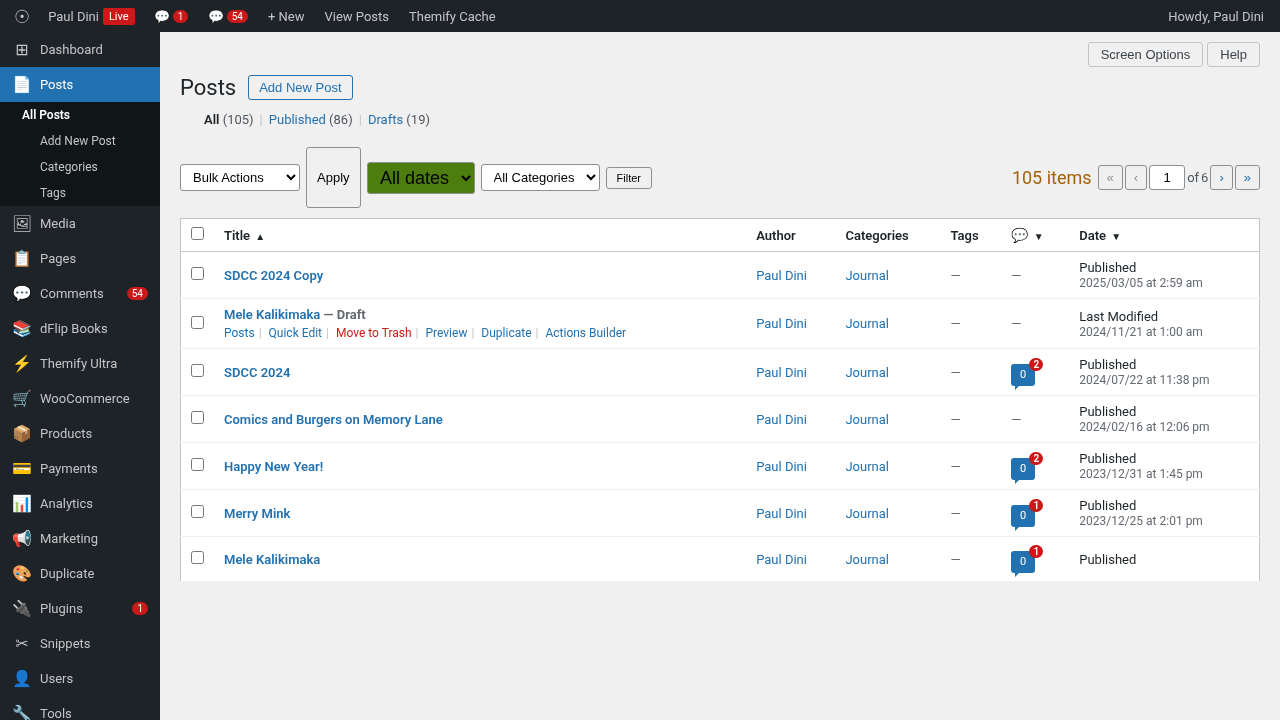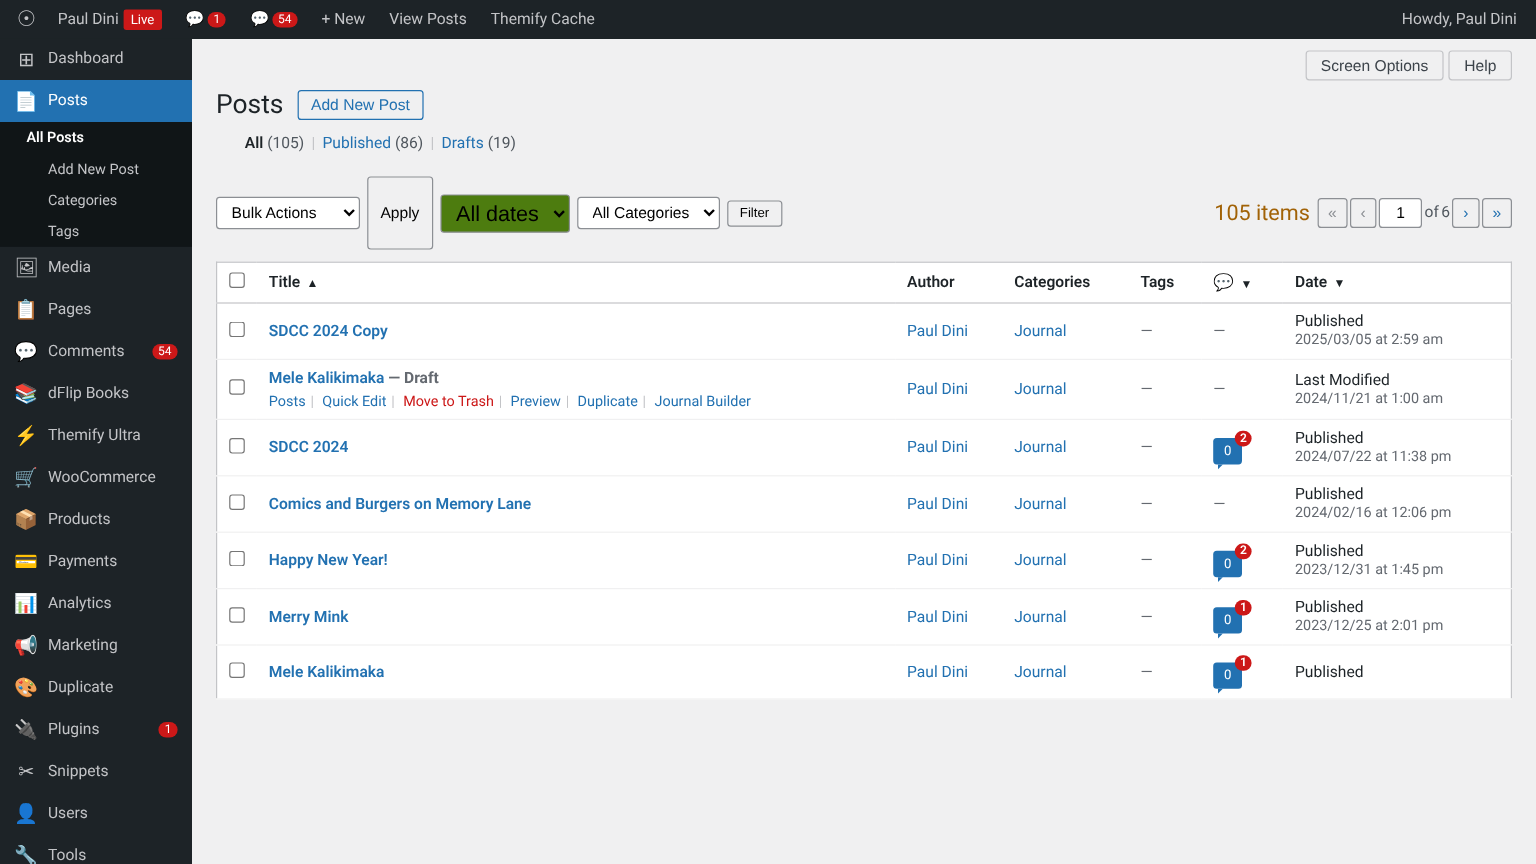--- a/index.html
+++ b/index.html
@@ -521,21 +521,21 @@
         <tr>
           <td><input type="checkbox" style=""></td>
           <td>
             <a href="#" class="post-title-link">Mele Kalikimaka <span class="draft-badge">— Draft</span></a>
             <div class="row-actions" style="display:block;">
               <a href="#">Posts</a><span class="sep">|</span>
               <a href="#">Quick Edit</a><span class="sep">|</span>
               <a href="#" class="trash">Move to Trash</a><span class="sep">|</span>
               <a href="#">Preview</a><span class="sep">|</span>
               <a href="#">Duplicate</a><span class="sep">|</span>
-              <a href="#">Journal Builder</a>
+              <a href="#">Actions Builder</a>
             </div>
           </td>
           <td><a href="#" class="author-link">Paul Dini</a></td>
           <td><a href="#" class="cat-link">Journal</a></td>
           <td><span class="em-dash">—</span></td>
           <td><span class="em-dash">—</span></td>
           <td>
             <span class="date-text">Last Modified</span><br>
             <span class="date-sub">2024/11/21 at 1:00 am</span>
           </td>

